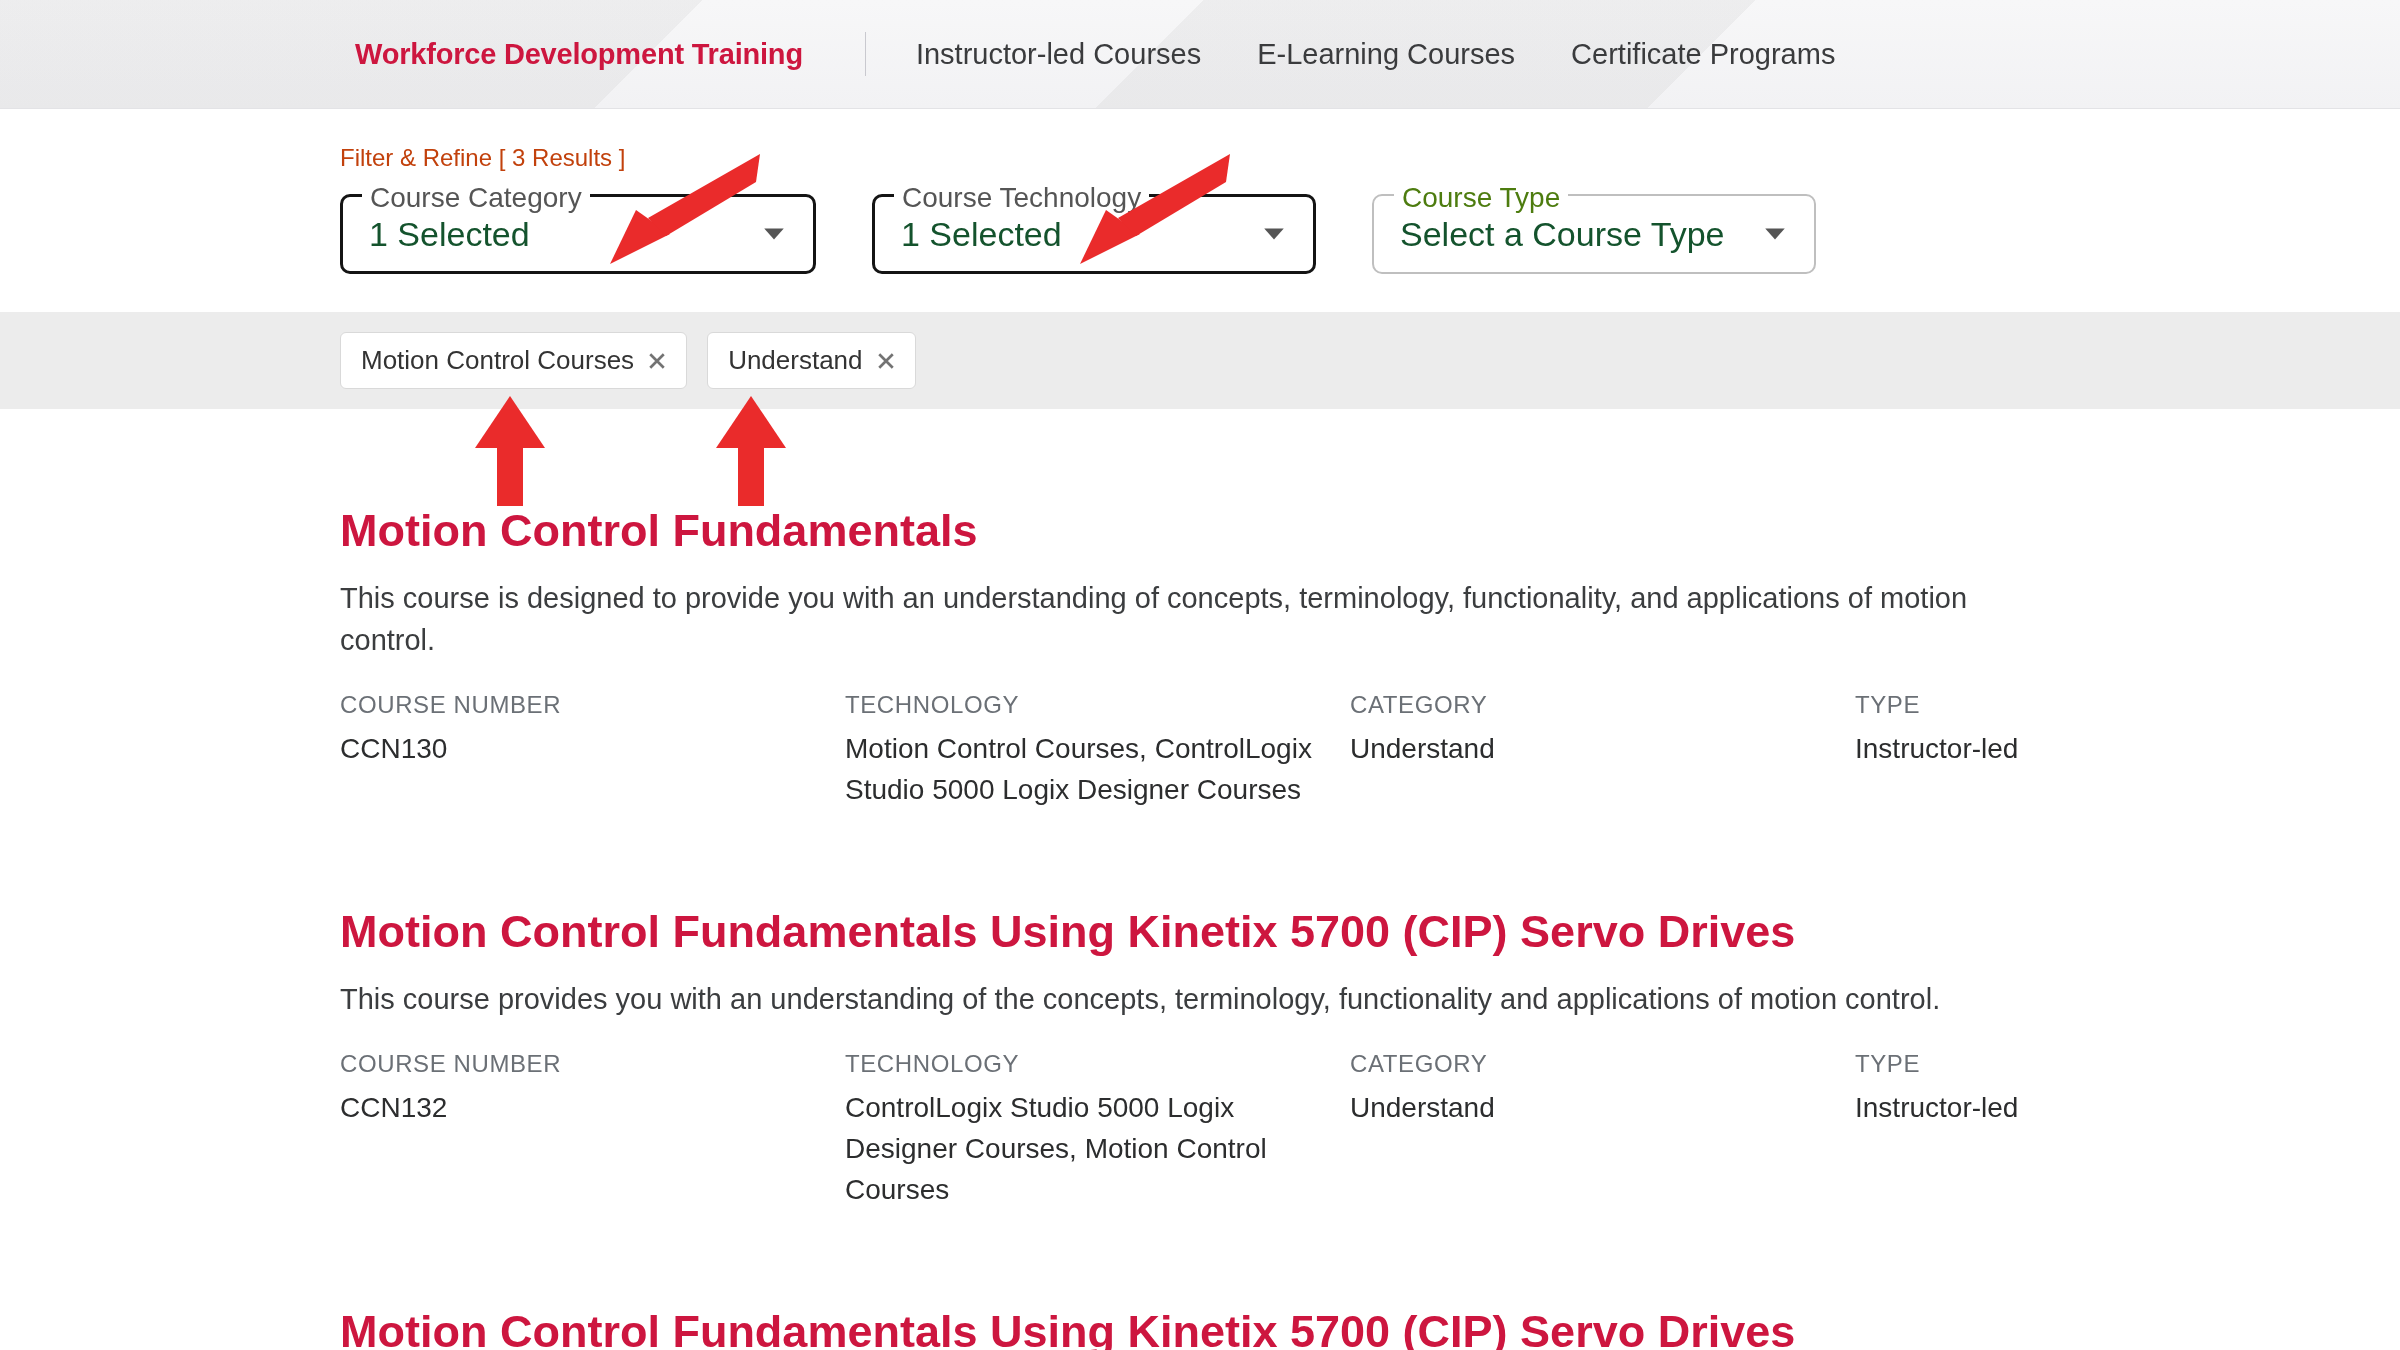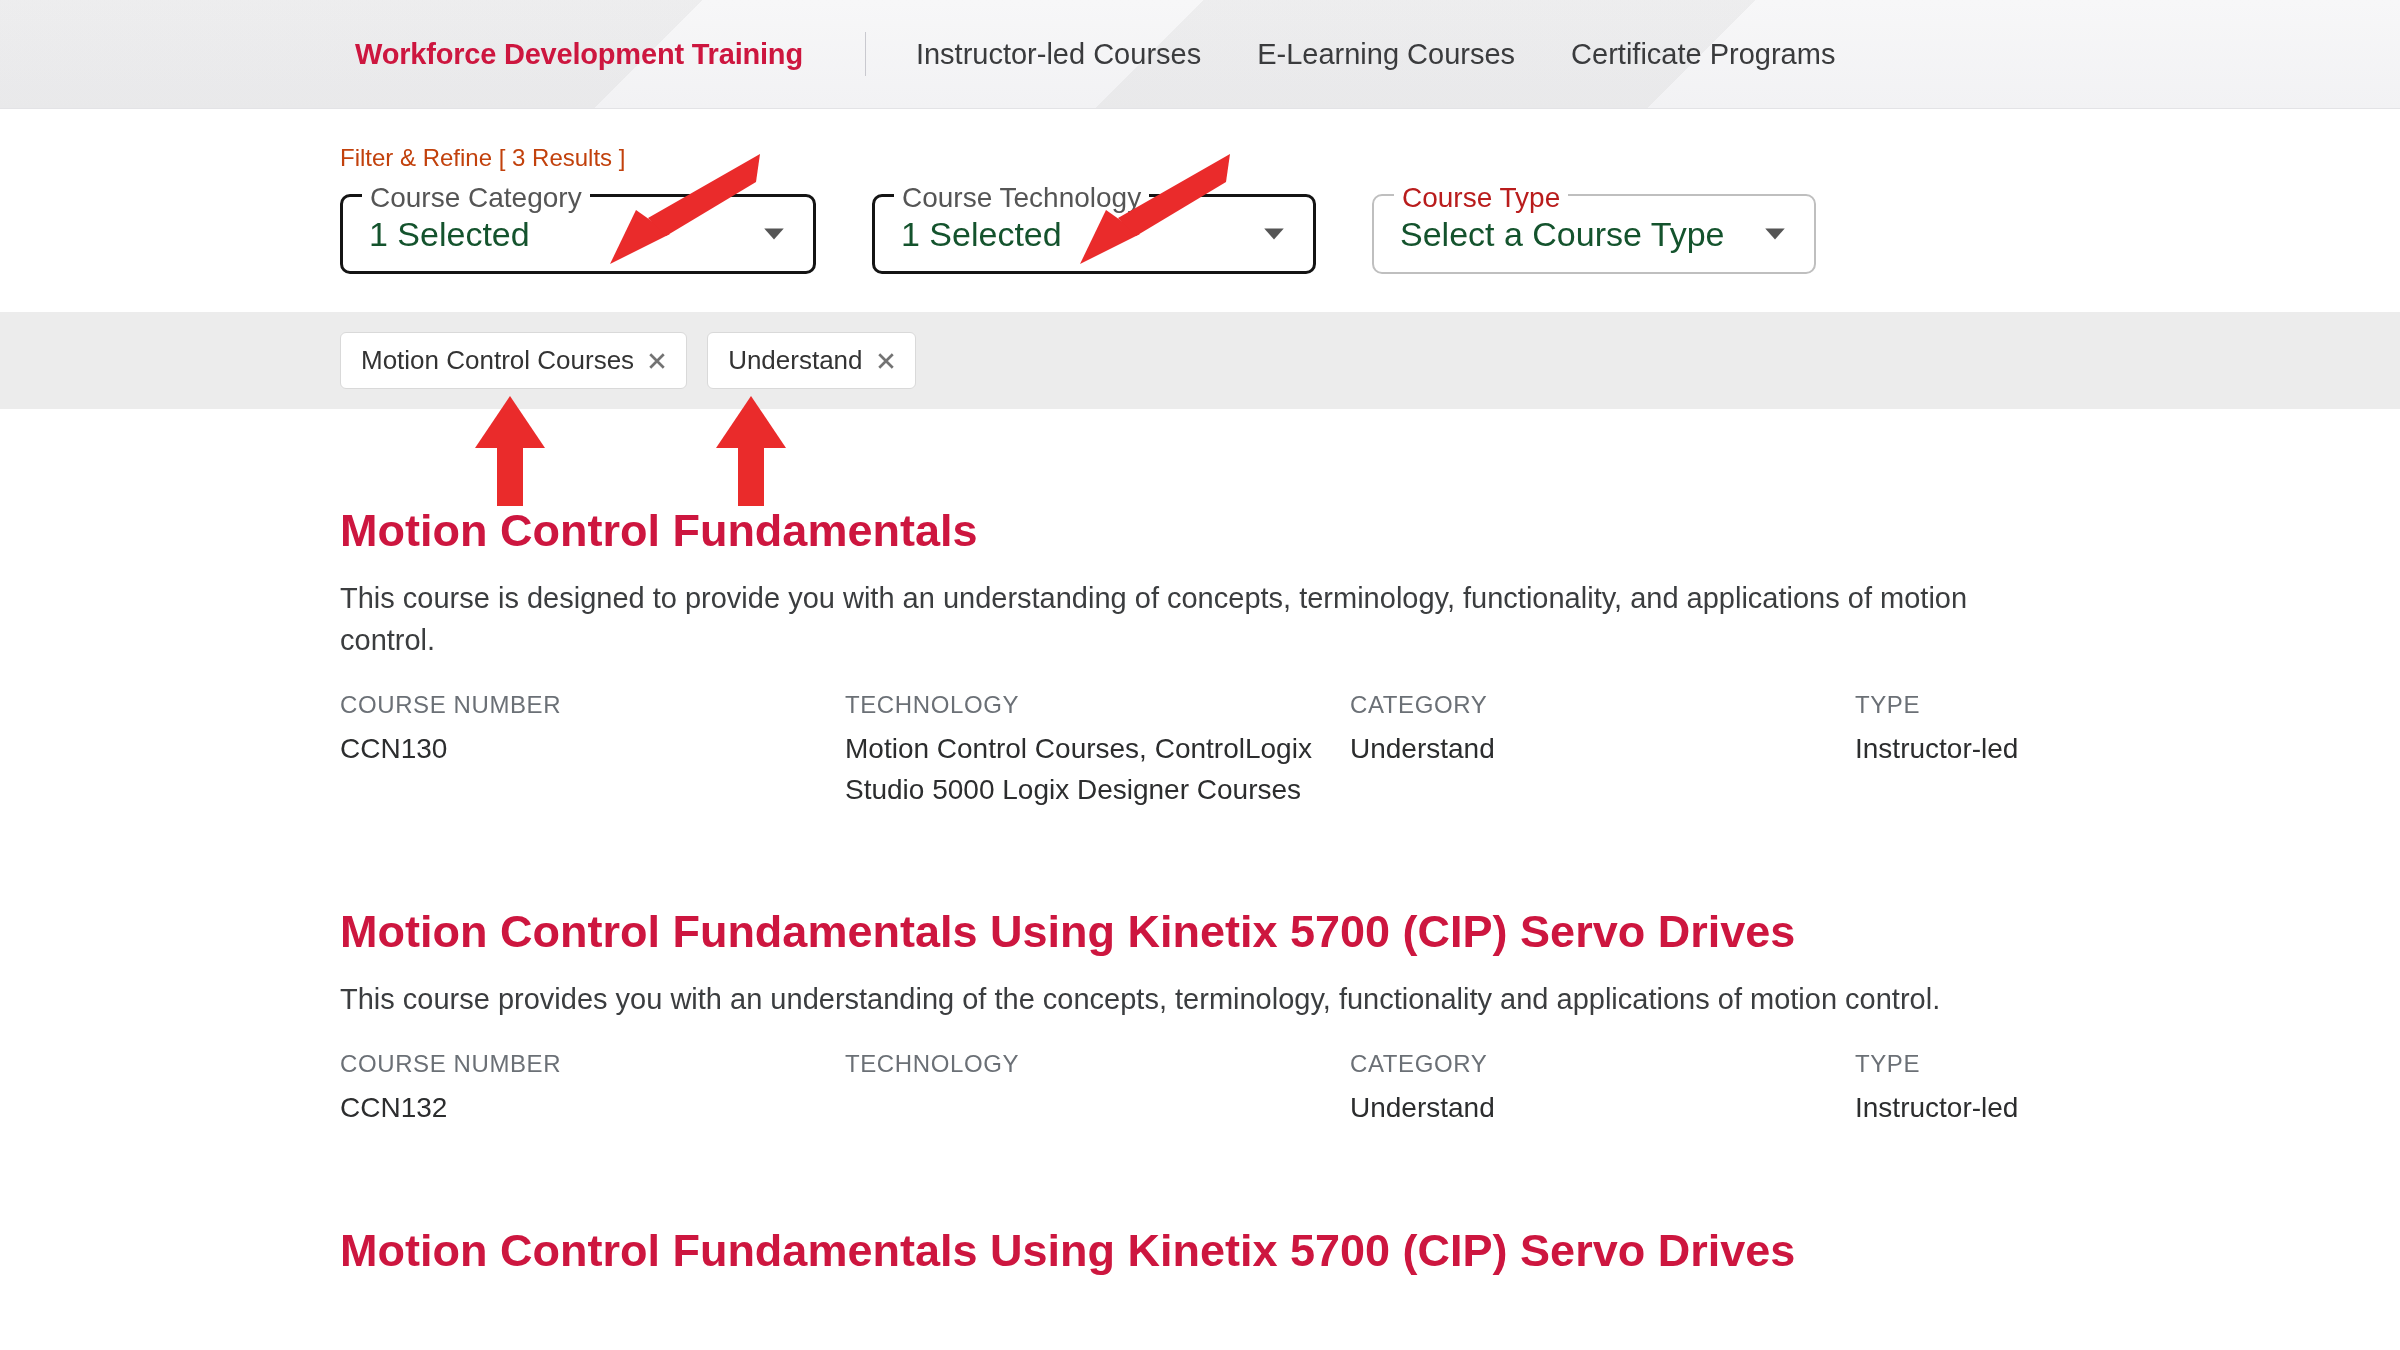--- a/index.html
+++ b/index.html
@@ -40,21 +40,21 @@
   .fld .lbl{
     position:absolute;top:-12px;left:22px;background:#fff;padding:0 8px;
     font-size:28px;color:#555;
   }
   .fld .box{
     display:flex;align-items:center;justify-content:space-between;
     border:3px solid #141414;border-radius:10px;
     height:80px;padding:0 26px 0 26px;font-size:34px;color:#14532d;cursor:pointer;
   }
   .fld.plain .box{border:2px solid var(--border);}
-  .fld.plain .lbl{color:#b91c1c;}
+  .fld.plain .lbl{color:#4d7c0f;}
   .fld .box svg{width:26px;height:18px;fill:#555;}
 
   
   .chipbar{
     margin:38px -340px 16px;
     padding:20px 340px;
     background:var(--chip-bg);
   }
   .chip{
     display:inline-flex;align-items:center;gap:14px;
@@ -161,20 +161,21 @@
   <div class="course">
     <h2><a>Motion Control Fundamentals Using Kinetix 5700 (CIP) Servo Drives</a></h2>
     <p class="desc">This course provides you with an understanding of the concepts, terminology, functionality and applications of motion control.</p>
     <div class="meta">
       <div>
         <div class="mh">COURSE NUMBER</div>
         <div class="mv">CCN132</div>
       </div>
       <div>
         <div class="mh">TECHNOLOGY</div>
+        <div class="mv">ControlLogix Studio 5000 Logix Designer Courses, Motion Control Courses</div>
       </div>
       <div>
         <div class="mh">CATEGORY</div>
         <div class="mv">Understand</div>
       </div>
       <div>
         <div class="mh">TYPE</div>
         <div class="mv">Instructor-led</div>
       </div>
     </div>

